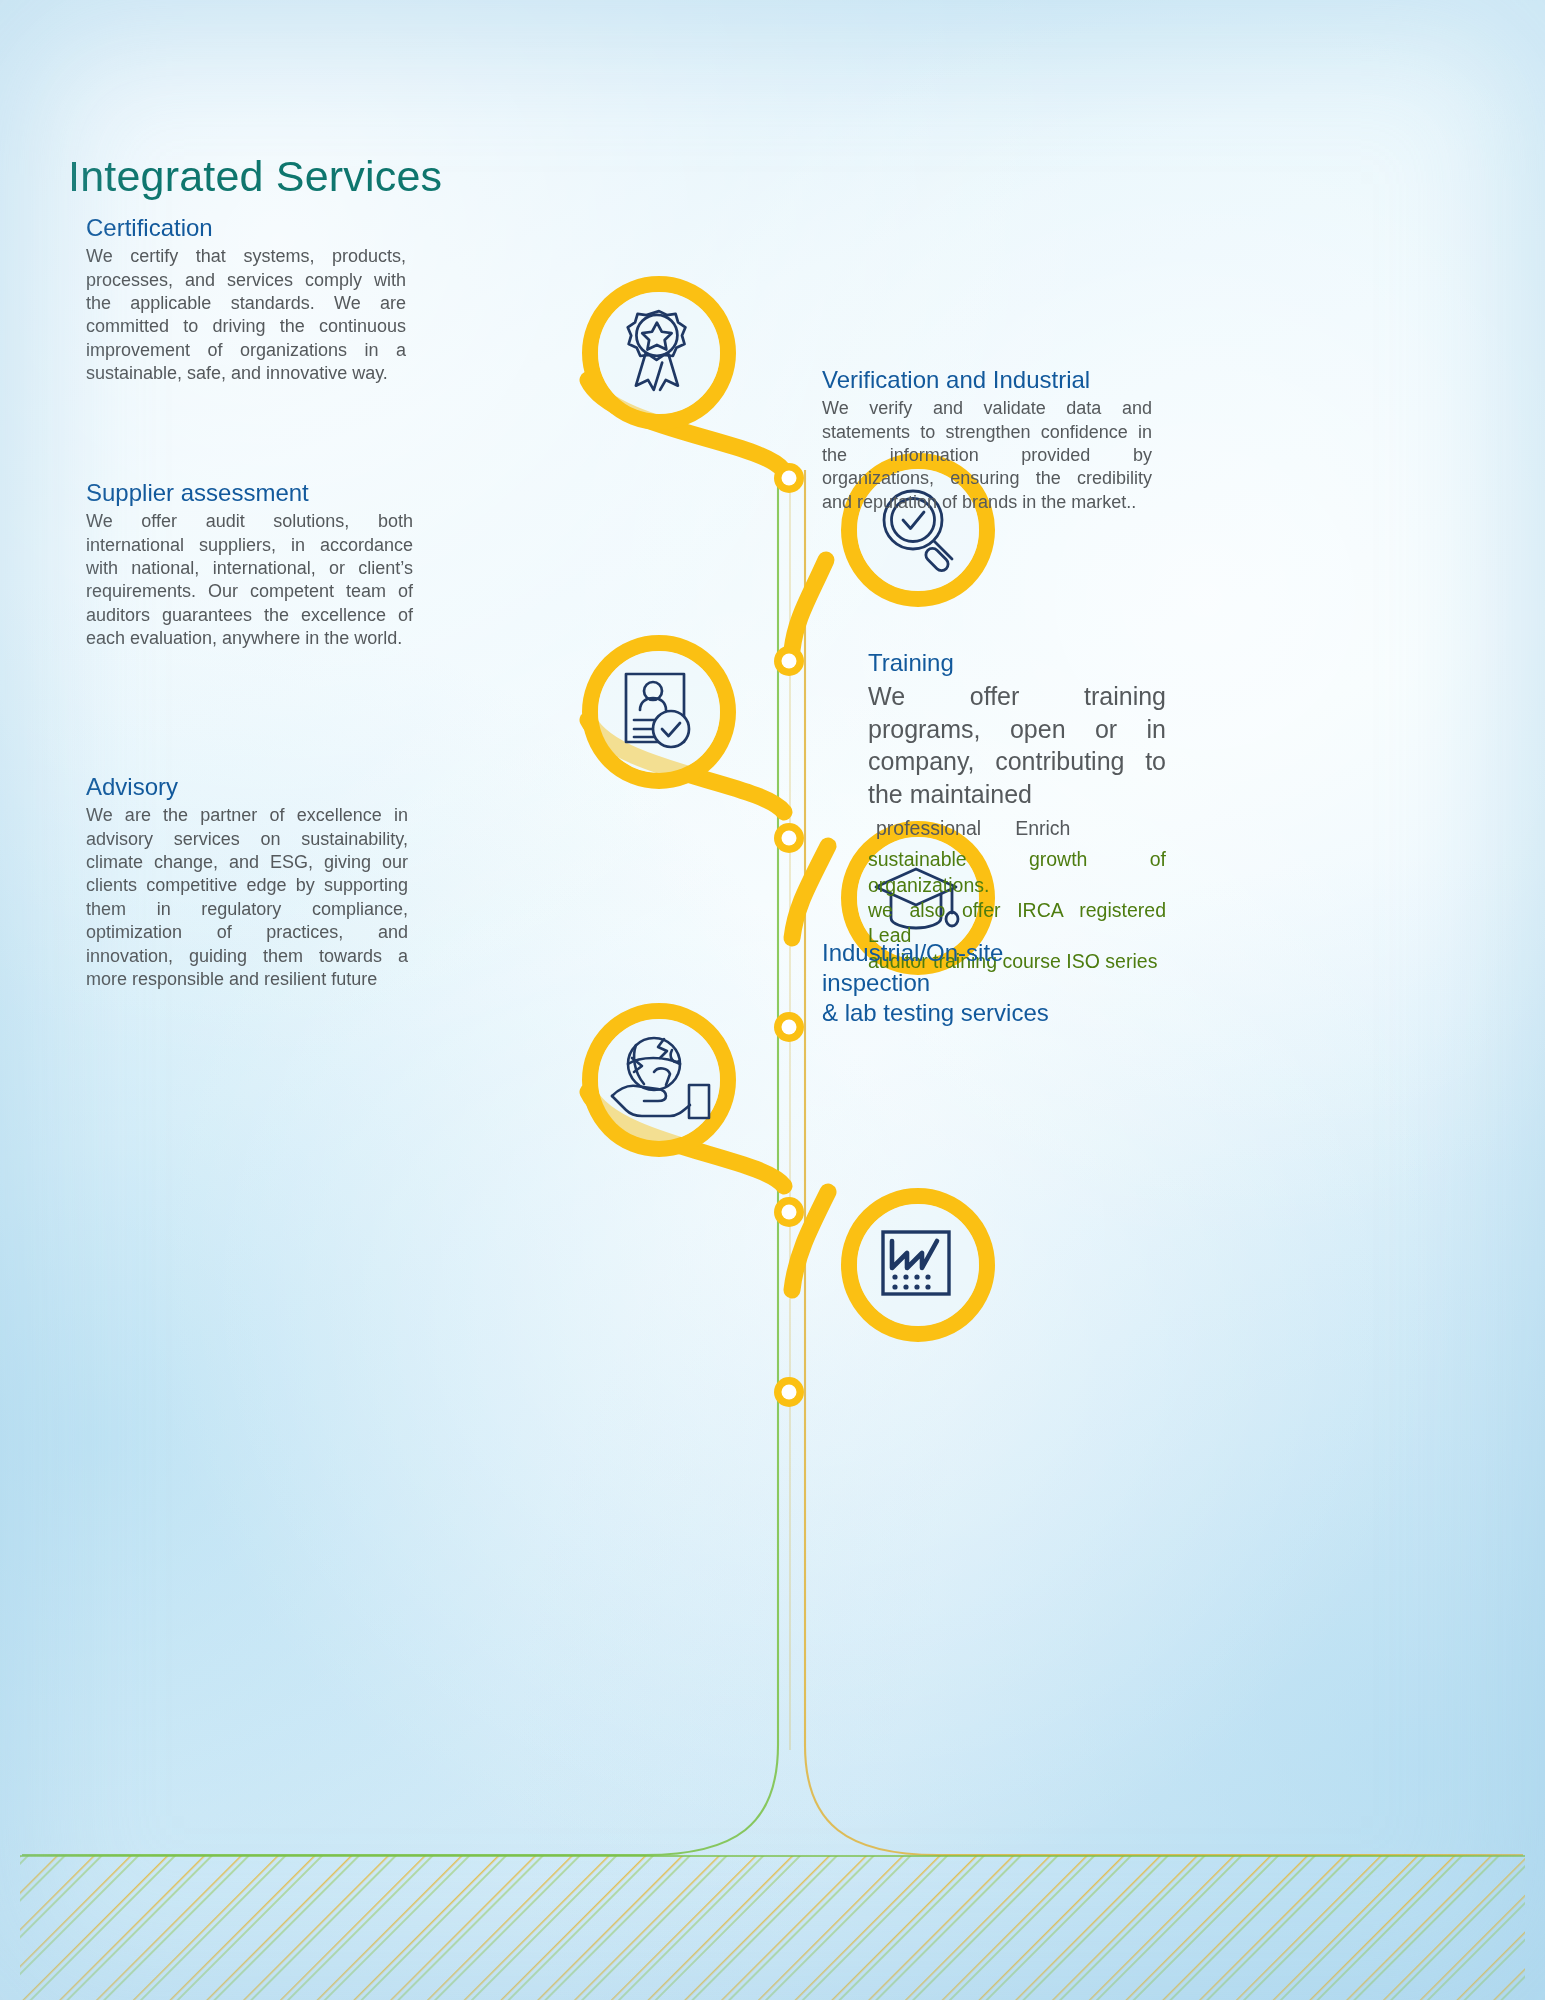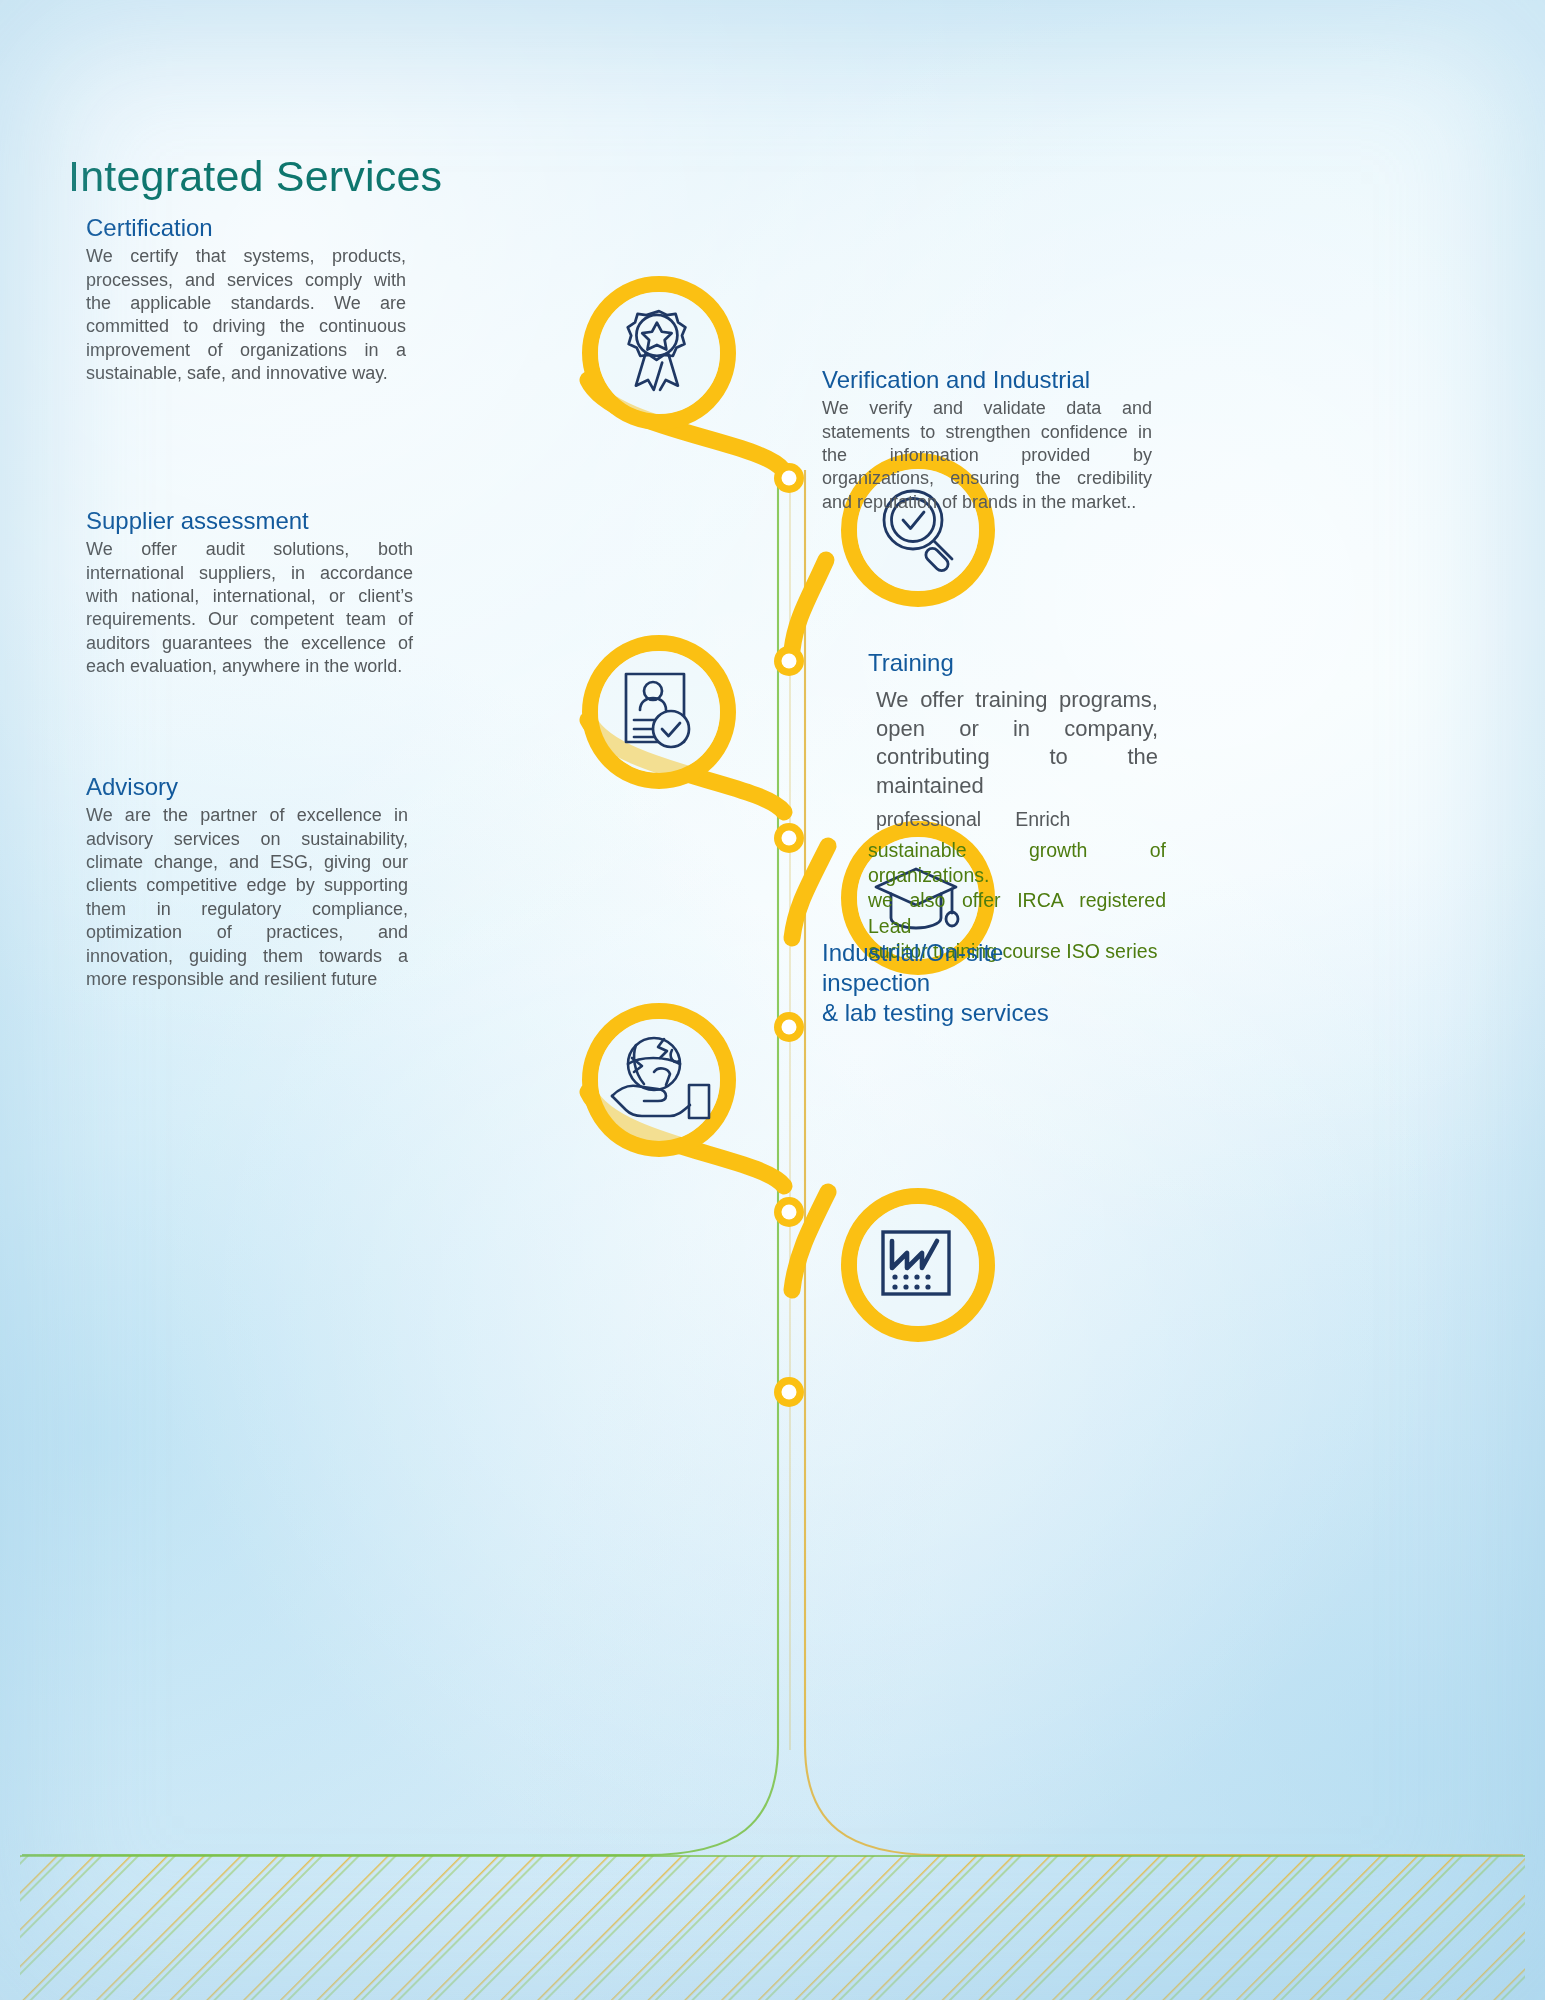--- a/index.html
+++ b/index.html
@@ -34,27 +34,27 @@
   .blk{position:absolute;}
   .blk h3{
     margin:0 0 2px 0;font-weight:400;font-size:24px;color:#12599c;line-height:1.26;
   }
   .blk p{
     margin:0;font-size:18px;line-height:1.30;color:#55595c;text-align:justify;
     text-justify:inter-word;
   }
 
   .b-cert{left:86px;top:213px;width:320px;}
-  .b-sup {left:86px;top:478px;width:327px;margin-top:28px;}
+  .b-sup {left:86px;top:478px;width:327px;}
   .b-adv {left:86px;top:772px;width:322px;}
   .b-ver {left:822px;top:365px;width:330px;}
   .b-tra {left:868px;top:648px;width:298px;}
   .b-ind {left:822px;top:938px;width:295px;}
 
-  .b-tra .l1{margin:8px;font-size:22px;line-height:1.30;color:#55595c;text-align:justify;}
+  .b-tra .l1{margin:0;font-size:25px;line-height:1.30;color:#55595c;text-align:justify;}
   .b-tra .l2{margin:8px;font-size:19.5px;line-height:1.08;color:#55595c;}
   .b-tra .l3{margin:0;font-size:19.5px;line-height:1.30;color:#4d7c0f;}
   .b-tra .sp{display:inline-block;width:34px;}
 
   .b-ind h3{text-align:justify;}
   .b-ind h3 .just{display:inline-block;width:100%;}
 
   
   .diagram{position:absolute;left:0;top:0;width:1545px;height:2000px;}
 </style>

